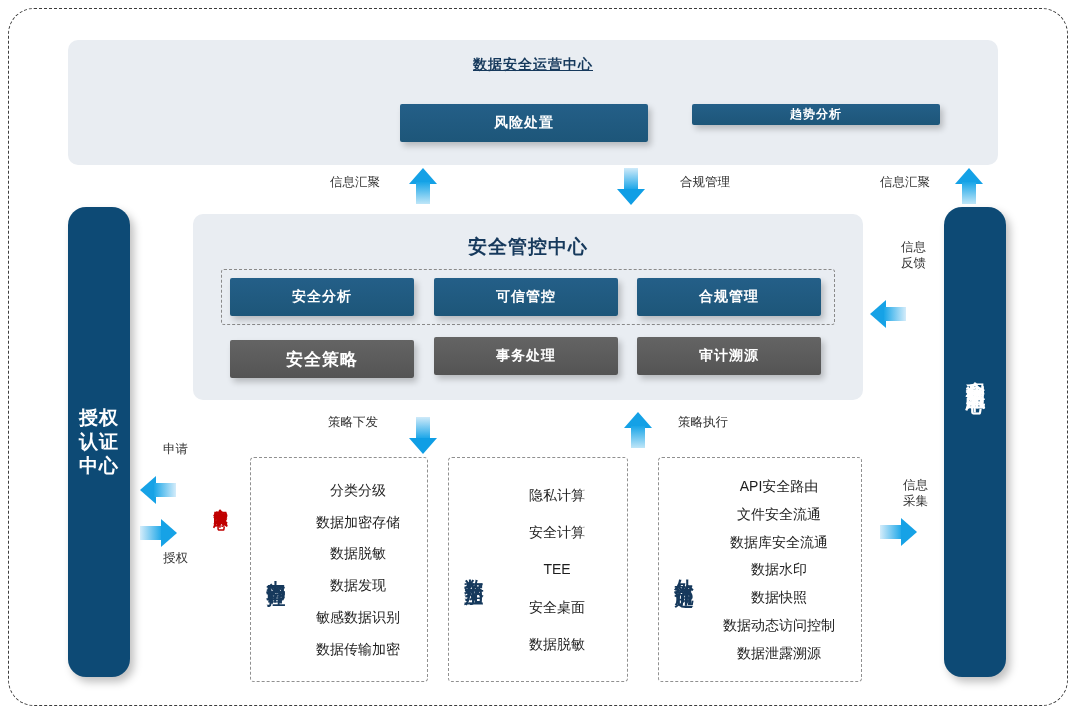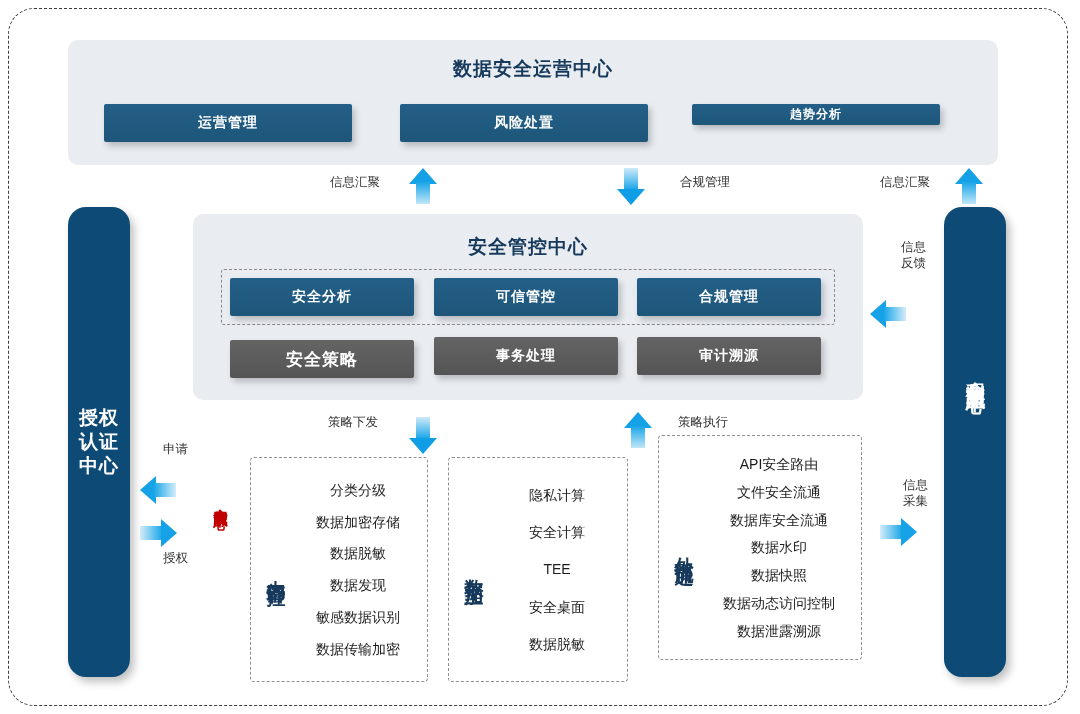--- a/index.html
+++ b/index.html
@@ -186,24 +186,21 @@
   }
 </style>
 </head>
 <body>
 
 <div id="canvas">
 
   <div class="outer-frame"></div>
 
   <div class="panel" style="left:68px; top:40px; width:930px; height:125px;">
-    <div class="panel-title" style="top:16px; font-size:19px;">数据安全运营中心</div>
-  </div>
-  <div class="chip blue" style="left:104px; top:104px; width:248px; height:38px; font-size:14px;">
-    <span>运营管理</span>
+    <div class="panel-title" style="top:16px; font-size:14px;text-decoration:underline;">数据安全运营中心</div>
   </div>
   <div class="chip blue" style="left:400px; top:104px; width:248px; height:38px; font-size:14px;">
     <span>风险处置</span>
   </div>
   <div class="chip blue" style="left:692px; top:104px; width:248px; height:21px; font-size:12px;">
     <span>趋势分析</span>
   </div>
 
   <div class="flow-label" style="left:300px; top:175px; width:80px;">信息汇聚</div>
   <div class="arrow up" style="left:409px; top:168px; width:28px; height:36px;">
@@ -319,21 +316,21 @@
     <div class="cap-side-label">数据加工</div>
     <div class="cap-items">
       <div class="cap-item">隐私计算</div>
       <div class="cap-item">安全计算</div>
       <div class="cap-item">TEE</div>
       <div class="cap-item">安全桌面</div>
       <div class="cap-item">数据脱敏</div>
     </div>
   </div>
 
-  <div class="cap-box" style="left:658px; top:435px; width:204px; height:225px;">
+  <div class="cap-box" style="left:658px; top:457px; width:204px; height:225px;">
     <div class="cap-side-label">外部流通</div>
     <div class="cap-items">
       <div class="cap-item">API安全路由</div>
       <div class="cap-item">文件安全流通</div>
       <div class="cap-item">数据库安全流通</div>
       <div class="cap-item">数据水印</div>
       <div class="cap-item">数据快照</div>
       <div class="cap-item">数据动态访问控制</div>
       <div class="cap-item">数据泄露溯源</div>
     </div>

